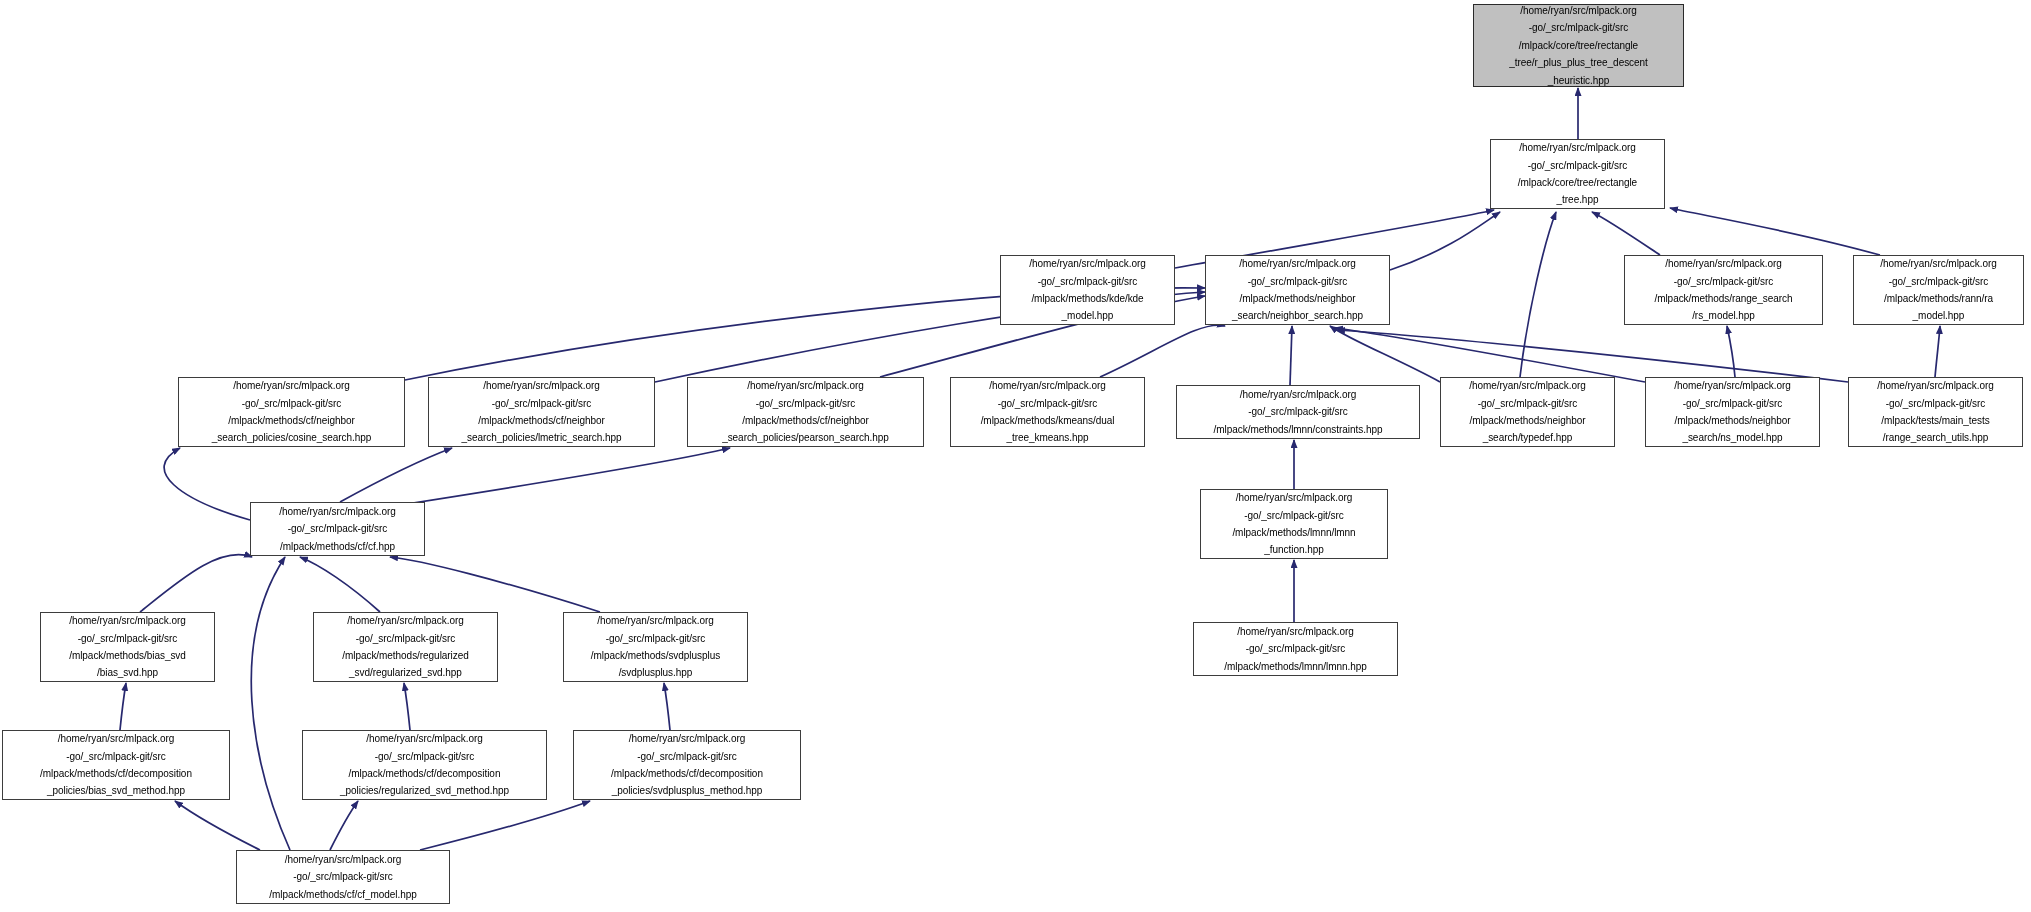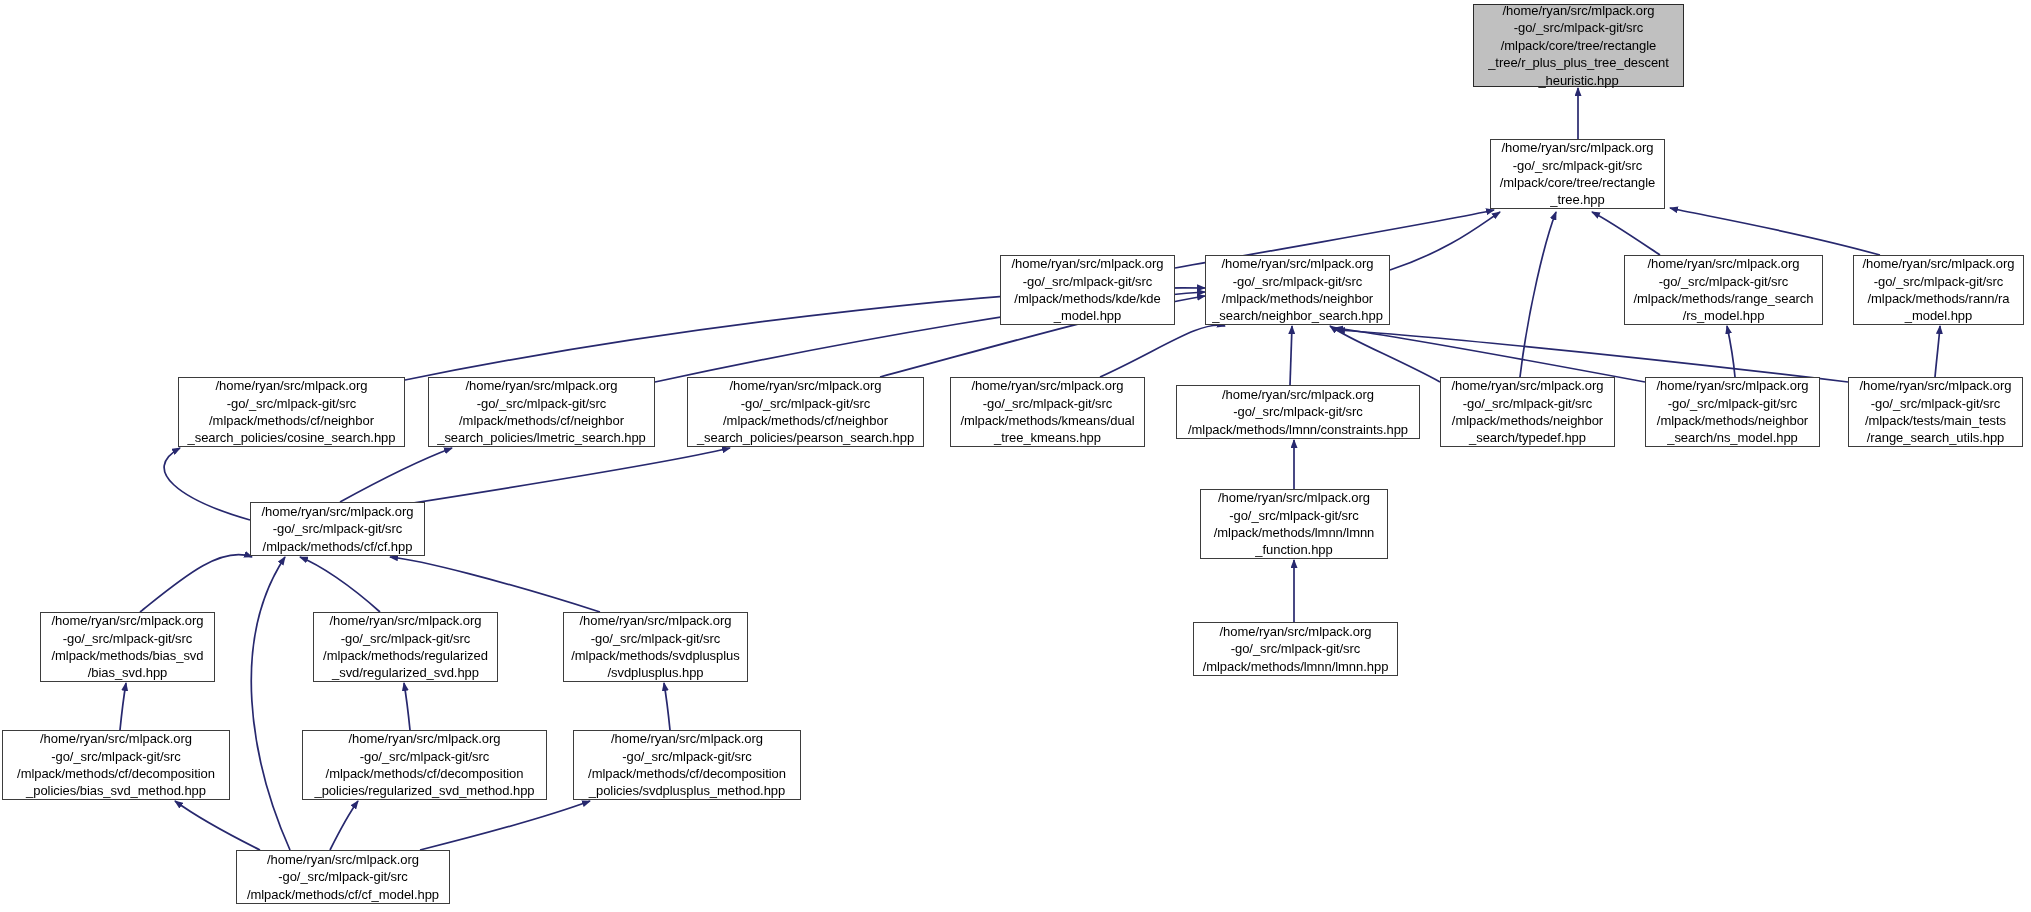--- a/index.html
+++ b/index.html
@@ -22,21 +22,21 @@
     width: 2031px;
     height: 912px;
     pointer-events: none;
   }
   .node {
     position: absolute;
     box-sizing: border-box;
     border: 1.6px solid #3d3d3d;
     background: #ffffff;
     color: #000000;
-    font-size: 13px;
+    font-size: 10px;
     line-height: 17.4px;
     text-align: center;
     white-space: pre;
     display: flex;
     align-items: center;
     justify-content: center;
     padding: 18px 4px;
     letter-spacing: -0.05px;
   }
   .node.shaded {

